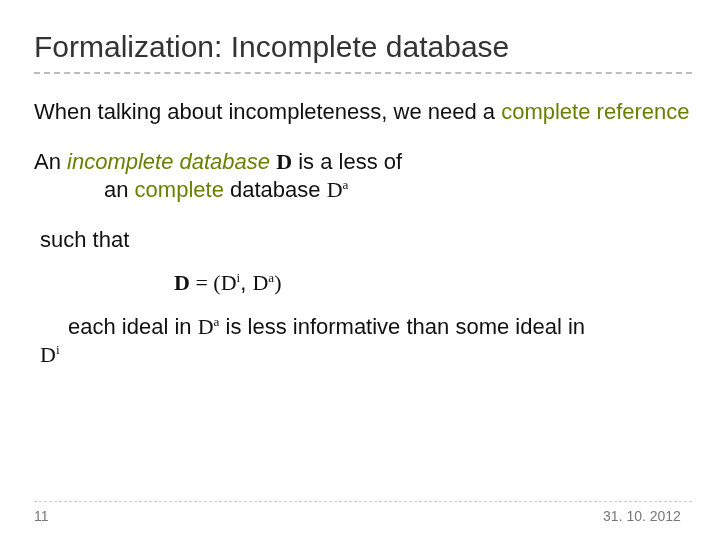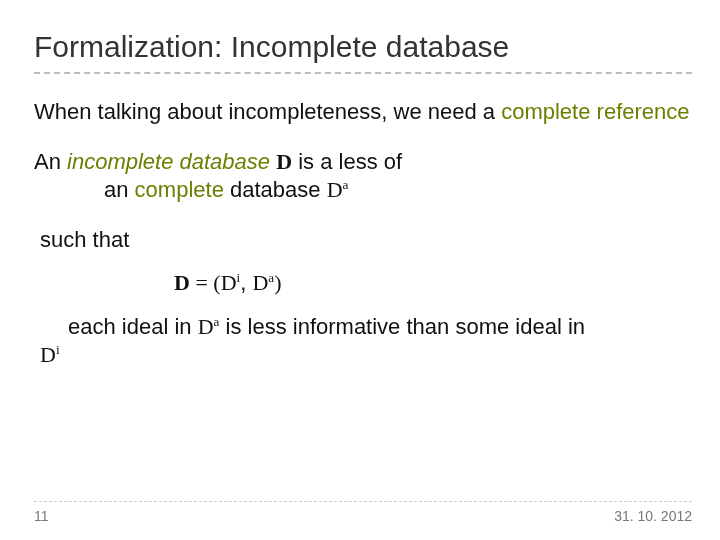--- a/index.html
+++ b/index.html
@@ -67,21 +67,21 @@
   }
   .foot-row {
     display: flex;
     justify-content: space-between;
     align-items: baseline;
     font-size: 14px;
     color: #777;
   }
   .foot-left   { min-width: 40px; text-align: left; }
   .foot-center { flex: 1; text-align: center; }
-  .foot-right  { min-width: 100px; text-align: right; }
+  .foot-right  { min-width: 100px; text-align: center; }
 </style>
 </head>
 <body>
 
 <div class="slide">
 
   <div class="title">Formalization: Incomplete database</div>
   <hr class="dash-divider">
 
   <div class="body">

